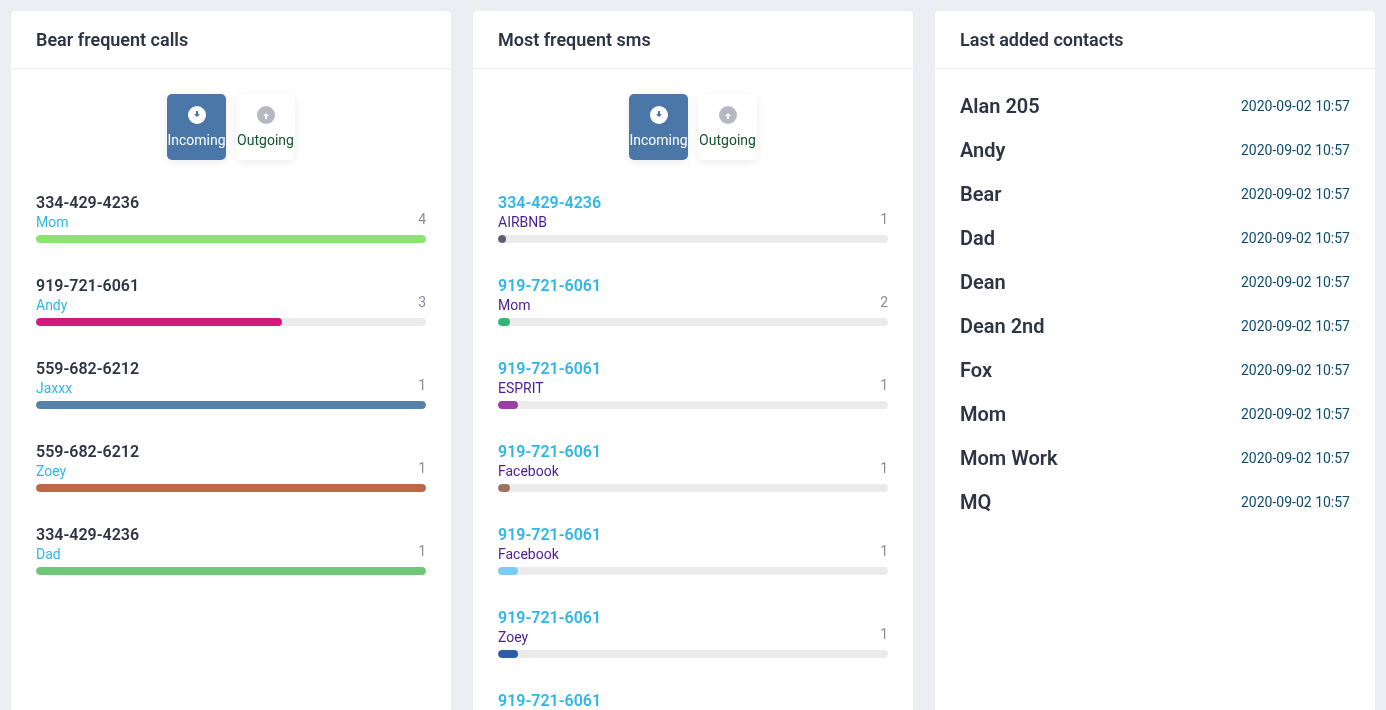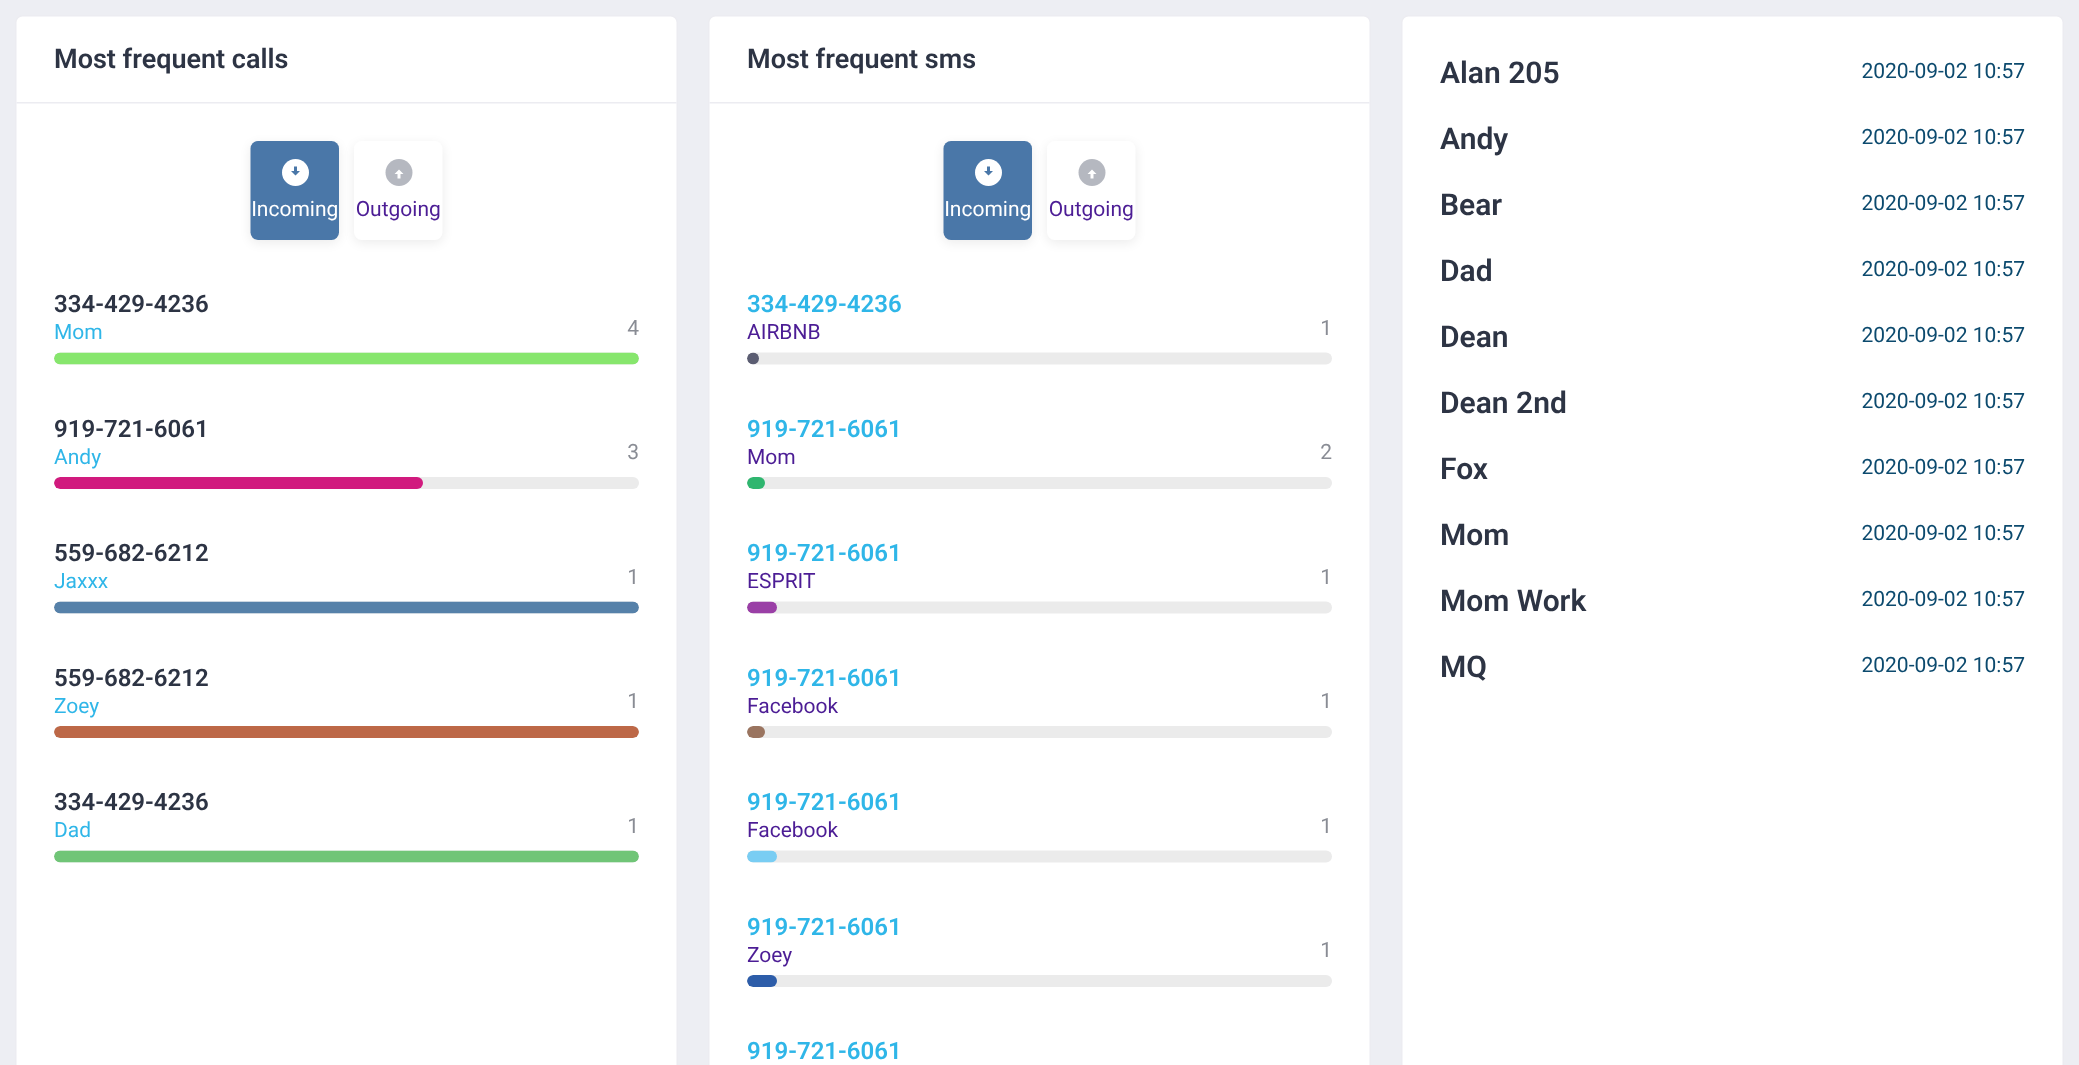--- a/index.html
+++ b/index.html
@@ -54,21 +54,21 @@
       cursor: pointer;
       font-size: 14px;
       box-shadow: 0 2px 8px rgba(0,0,0,0.08);
     }
     .tab.active {
       background: #4a77a8;
       color: #fff;
     }
     .tab.inactive {
       background: #fff;
-      color: #4c1d95;
+      color: #14532d;
     }
     .tab .icon-wrap {
       width: 18px;
       height: 18px;
       border-radius: 50%;
       display: flex;
       align-items: center;
       justify-content: center;
       margin-bottom: 8px;
     }
@@ -152,21 +152,21 @@
       padding: 15px 25px;
     }
   </style>
 </head>
 <body>
 
 <div class="container">
 
   <div class="panel">
     <div class="panel-header">
-      <div class="panel-title">Most frequent calls</div>
+      <div class="panel-title">Bear frequent calls</div>
     </div>
     <div class="panel-body">
       <div class="tabs">
         <div class="tab active">
           <div class="icon-wrap">
             <svg viewBox="0 0 24 24" fill="currentColor">
                 <path d="M12 16l-6-6h4V4h4v6h4l-6 6z"></path>
               </svg>
           </div>
           <span class="tab-label">Incoming</span>
@@ -351,20 +351,23 @@
             </div>
             <div class="bar-track">
               <div class="bar-fill" style="width: 2%; background: rgb(47, 182, 232);"></div>
             </div>
           </div>
         </div>
     </div>
   </div>
 
   <div class="panel">
+    <div class="panel-header">
+      <div class="panel-title">Last added contacts</div>
+    </div>
     <div class="contacts-body" id="contacts-list">
         <div class="contact-row">
           <div class="contact-name">Alan 205</div>
           <div class="contact-date">2020-09-02 10:57</div>
         </div>
         <div class="contact-row">
           <div class="contact-name">Andy</div>
           <div class="contact-date">2020-09-02 10:57</div>
         </div>
         <div class="contact-row">

